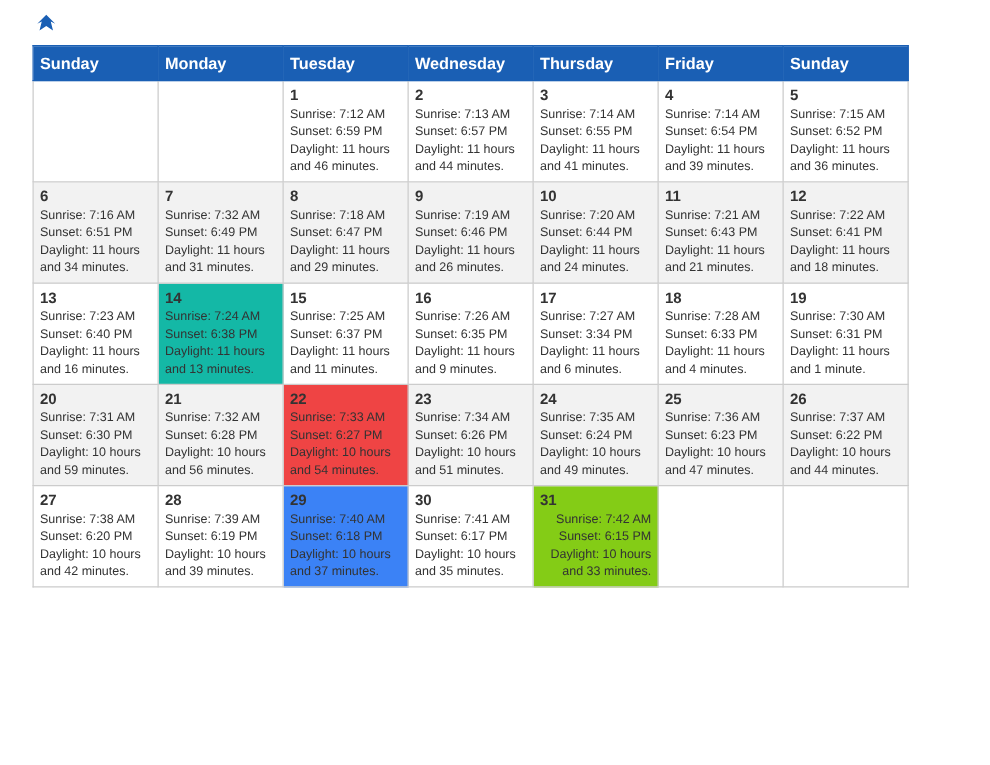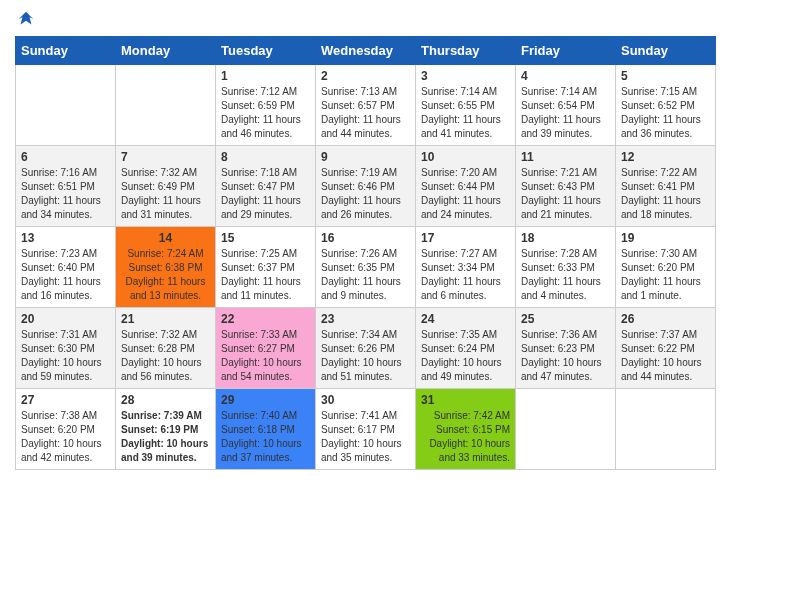--- a/index.html
+++ b/index.html
@@ -6,20 +6,21 @@
     body {
       font-family: Arial, sans-serif;
       background: #fff;
       width: 792px;
       min-height: 612px;
       padding: 0;
     }
     .container {
       width: 648px;
       padding: 10px 15px 15px 15px;
+      margin-left: 11px;
     }
     .header {
       display: flex;
       justify-content: space-between;
       align-items: flex-start;
       margin-bottom: 8px;
     }
     .logo {
       display: flex;
       flex-direction: column;
@@ -218,21 +219,21 @@
 Daylight: 11 hours and 18 minutes.</div>
           </td>
         </tr>
         <tr class="row-odd">
           <td style="background-color: rgb(255, 255, 255);">
             <span class="day-number">13</span>
             <div class="day-info" style="white-space: pre-line;">Sunrise: 7:23 AM
 Sunset: 6:40 PM
 Daylight: 11 hours and 16 minutes.</div>
           </td>
-          <td style="background-color: #f97316; text-align: center;">
+          <td style="background-color: #14b8a6;">
             <span class="day-number">14</span>
             <div class="day-info" style="white-space: pre-line;">Sunrise: 7:24 AM
 Sunset: 6:38 PM
 Daylight: 11 hours and 13 minutes.</div>
           </td>
           <td style="background-color: rgb(255, 255, 255);">
             <span class="day-number">15</span>
             <div class="day-info" style="white-space: pre-line;">Sunrise: 7:25 AM
 Sunset: 6:37 PM
 Daylight: 11 hours and 11 minutes.</div>
@@ -251,38 +252,38 @@
           </td>
           <td style="background-color: rgb(255, 255, 255);">
             <span class="day-number">18</span>
             <div class="day-info" style="white-space: pre-line;">Sunrise: 7:28 AM
 Sunset: 6:33 PM
 Daylight: 11 hours and 4 minutes.</div>
           </td>
           <td style="background-color: rgb(255, 255, 255);">
             <span class="day-number">19</span>
             <div class="day-info" style="white-space: pre-line;">Sunrise: 7:30 AM
-Sunset: 6:20 PM
+Sunset: 6:31 PM
 Daylight: 11 hours and 1 minute.</div>
           </td>
         </tr>
         <tr class="row-even">
           <td style="background-color: rgb(242, 242, 242);">
             <span class="day-number">20</span>
             <div class="day-info" style="white-space: pre-line;">Sunrise: 7:31 AM
 Sunset: 6:30 PM
 Daylight: 10 hours and 59 minutes.</div>
           </td>
           <td style="background-color: rgb(242, 242, 242);">
             <span class="day-number">21</span>
             <div class="day-info" style="white-space: pre-line;">Sunrise: 7:32 AM
 Sunset: 6:28 PM
 Daylight: 10 hours and 56 minutes.</div>
           </td>
-          <td style="background-color: #f9a8d4;">
+          <td style="background-color: #ef4444;">
             <span class="day-number">22</span>
             <div class="day-info" style="white-space: pre-line;">Sunrise: 7:33 AM
 Sunset: 6:27 PM
 Daylight: 10 hours and 54 minutes.</div>
           </td>
           <td style="background-color: rgb(242, 242, 242);">
             <span class="day-number">23</span>
             <div class="day-info" style="white-space: pre-line;">Sunrise: 7:34 AM
 Sunset: 6:26 PM
 Daylight: 10 hours and 51 minutes.</div>
@@ -308,21 +309,21 @@
         </tr>
         <tr class="row-odd">
           <td style="background-color: rgb(255, 255, 255);">
             <span class="day-number">27</span>
             <div class="day-info" style="white-space: pre-line;">Sunrise: 7:38 AM
 Sunset: 6:20 PM
 Daylight: 10 hours and 42 minutes.</div>
           </td>
           <td style="background-color: rgb(255, 255, 255);">
             <span class="day-number">28</span>
-            <div class="day-info" style="white-space: pre-line; font-weight: bold;">Sunrise: 7:39 AM
+            <div class="day-info" style="white-space: pre-line;">Sunrise: 7:39 AM
 Sunset: 6:19 PM
 Daylight: 10 hours and 39 minutes.</div>
           </td>
           <td style="background-color: #3b82f6;">
             <span class="day-number">29</span>
             <div class="day-info" style="white-space: pre-line;">Sunrise: 7:40 AM
 Sunset: 6:18 PM
 Daylight: 10 hours and 37 minutes.</div>
           </td>
           <td style="background-color: rgb(255, 255, 255);">

